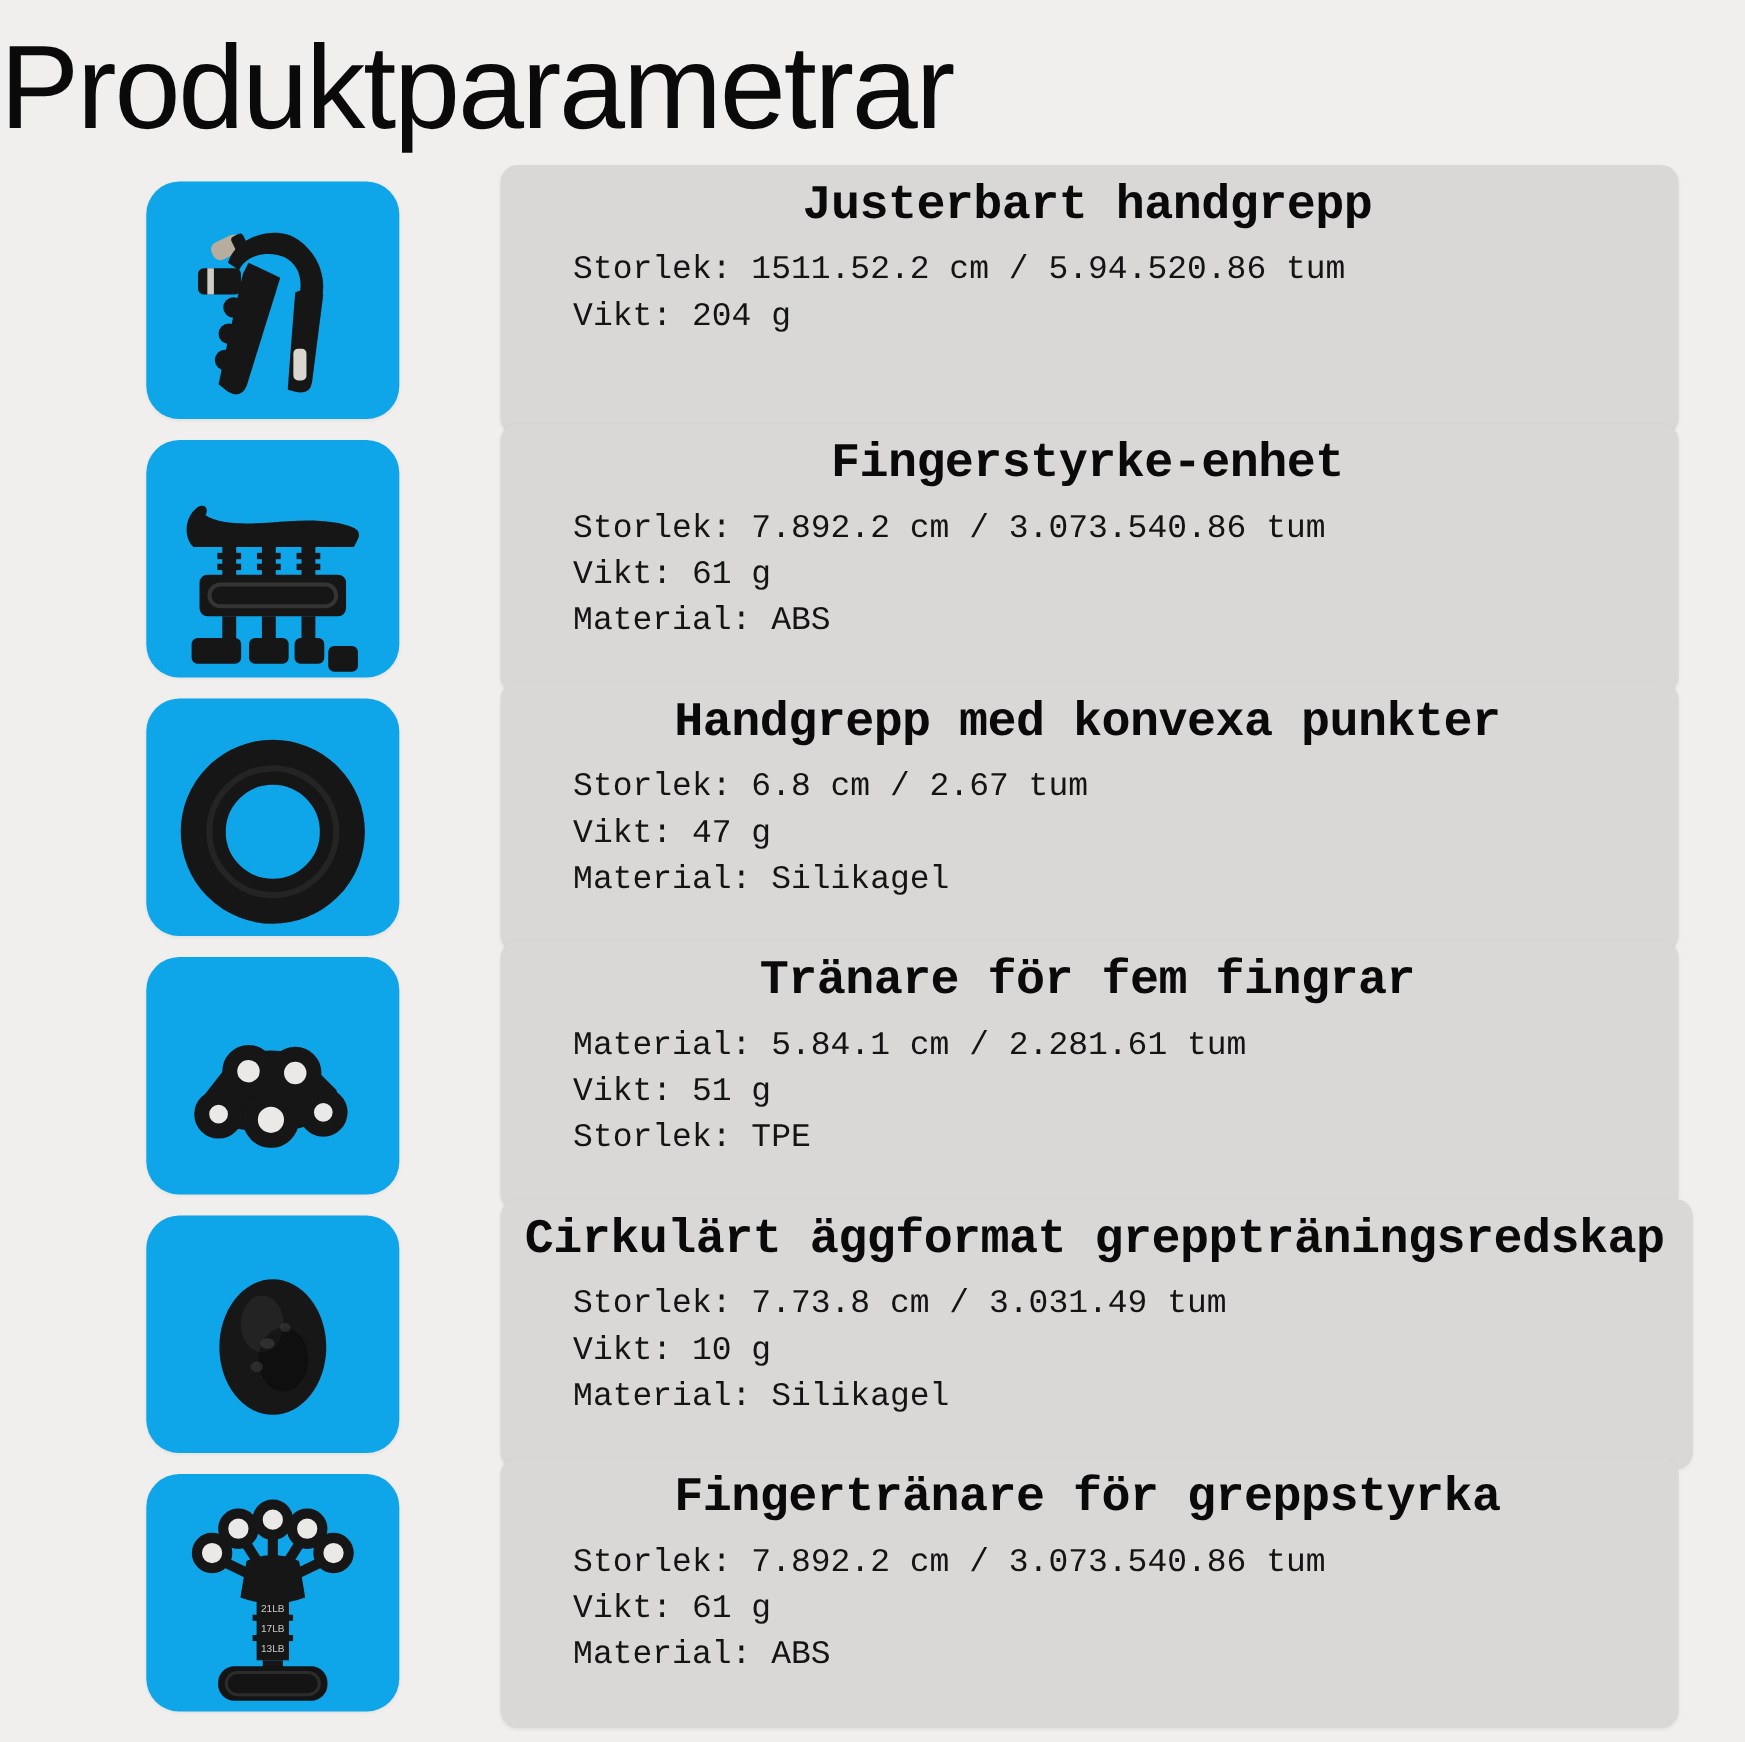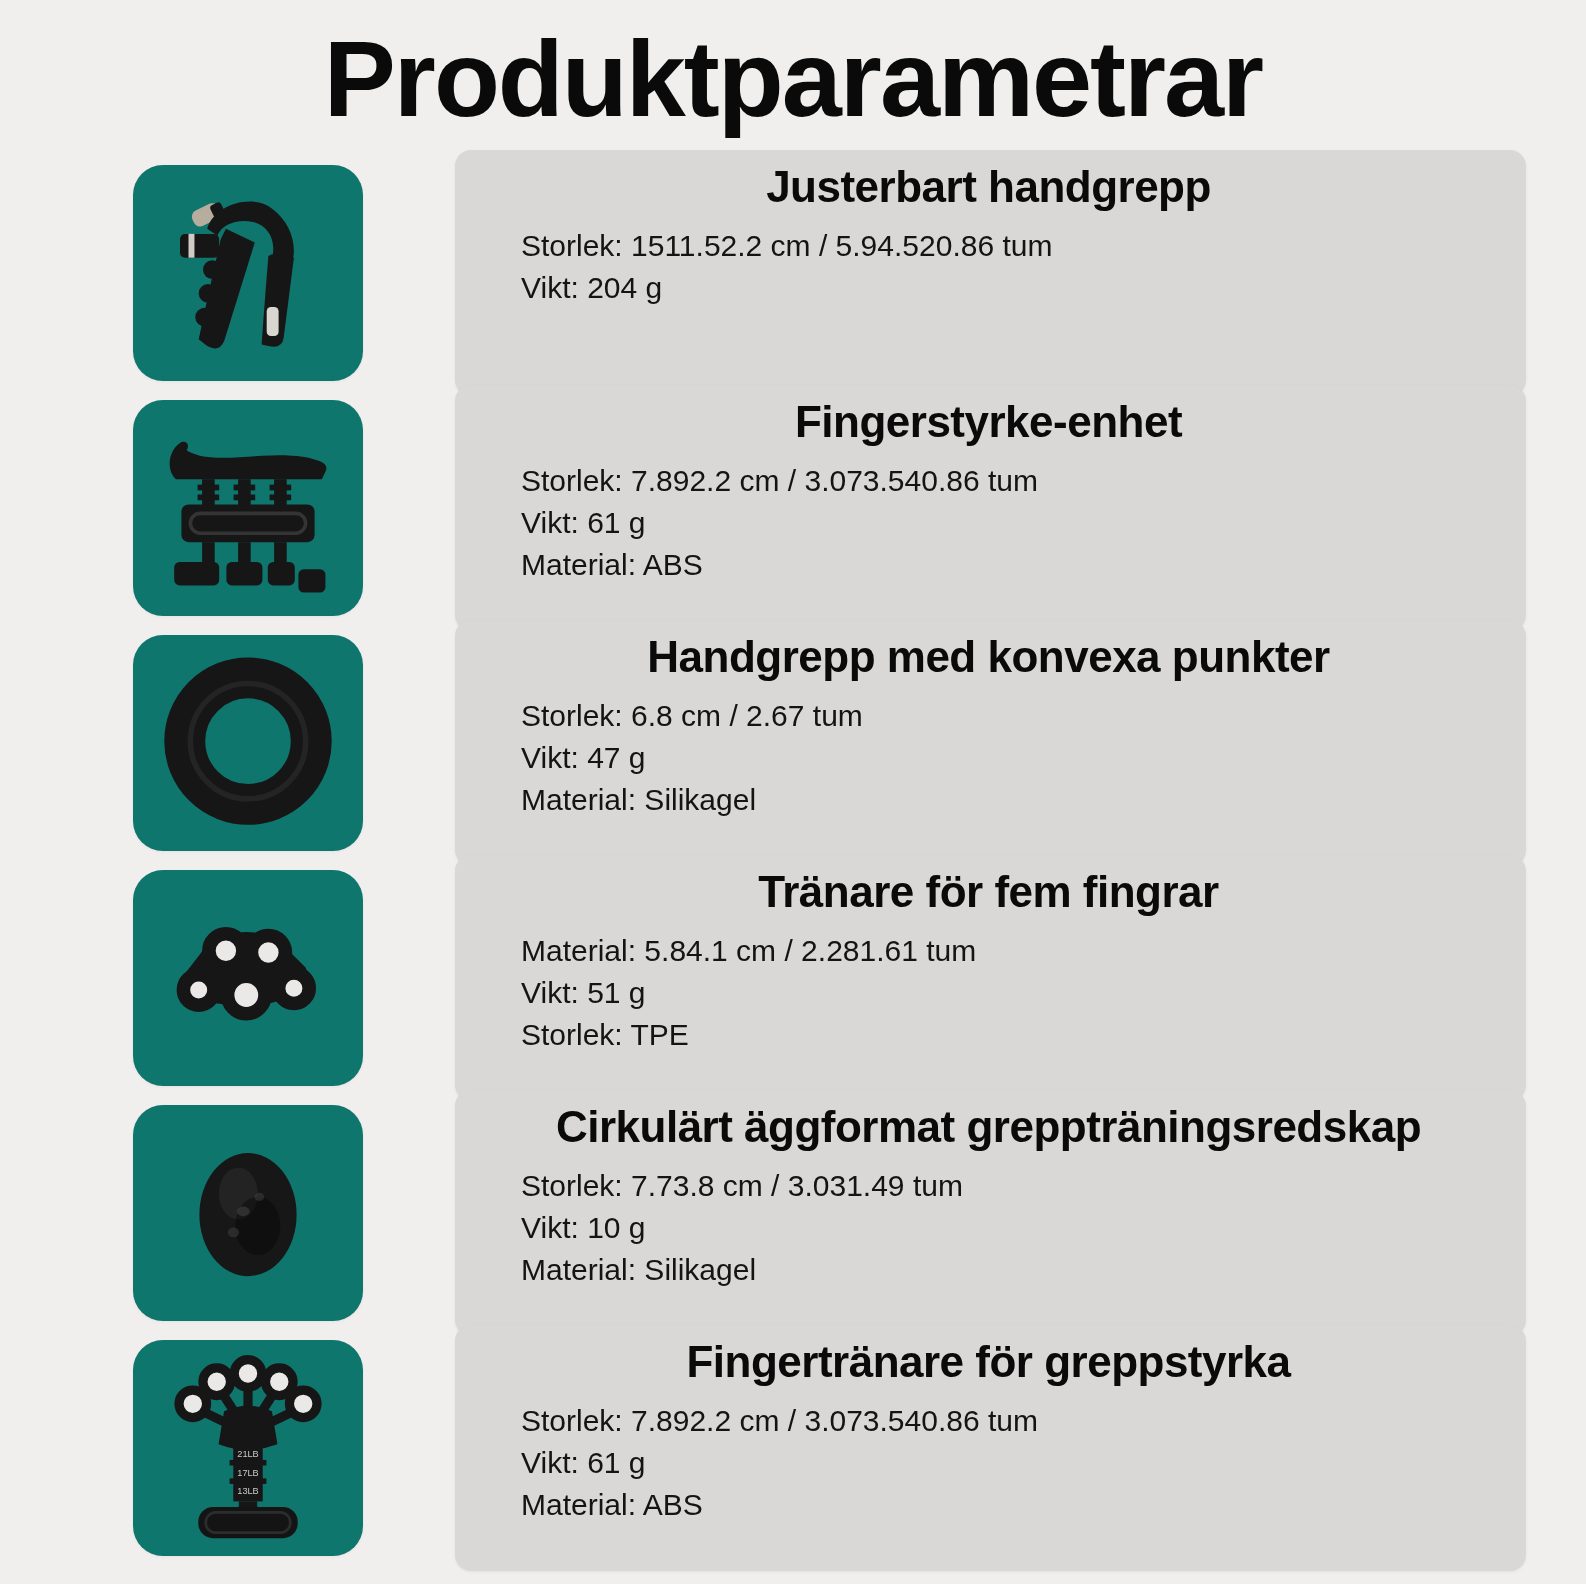--- a/index.html
+++ b/index.html
@@ -10,54 +10,54 @@
     color: #0e0e0e;
   }
   .page {
     width: 1586px;
     height: 1584px;
     background: #f0efed;
     overflow: hidden;
     position: relative;
   }
   .main-title {
-    text-align: center;
     font-size: 108px;
-    font-weight: 700;
+    font-weight: 400;
     letter-spacing: -2px;
     padding-top: 16px;
     height: 165px;
     color: #0a0a0a;
   }
   .rows { padding-left: 133px; padding-right: 60px; }
   .row {
     display: flex;
     align-items: center;
     height: 216px;
     margin-bottom: 19px;
   }
   .tile {
     flex: 0 0 230px;
     height: 216px;
-    background: #0f766e;
+    background: #0ea5e9;
     border-radius: 30px;
     display: flex;
-    align-items: center;
+    align-items: flex-end;
     justify-content: center;
     box-shadow: 0 1px 3px rgba(0,0,0,0.05);
   }
   .tile svg { display: block; }
   .panel {
     flex: 1 1 auto;
     margin-left: 92px;
     height: 246px;
     background: #d9d8d6;
     border-radius: 16px;
     padding: 8px 26px 8px 22px;
     box-shadow: 0 1px 3px rgba(0,0,0,0.06);
+    font-family: Liberation Mono, monospace;
   }
   .panel-title {
     text-align: center;
     font-size: 44px;
     font-weight: 800;
     letter-spacing: -0.5px;
     line-height: 1.15;
     margin-top: 4px;
     margin-bottom: 12px;
     white-space: nowrap;

